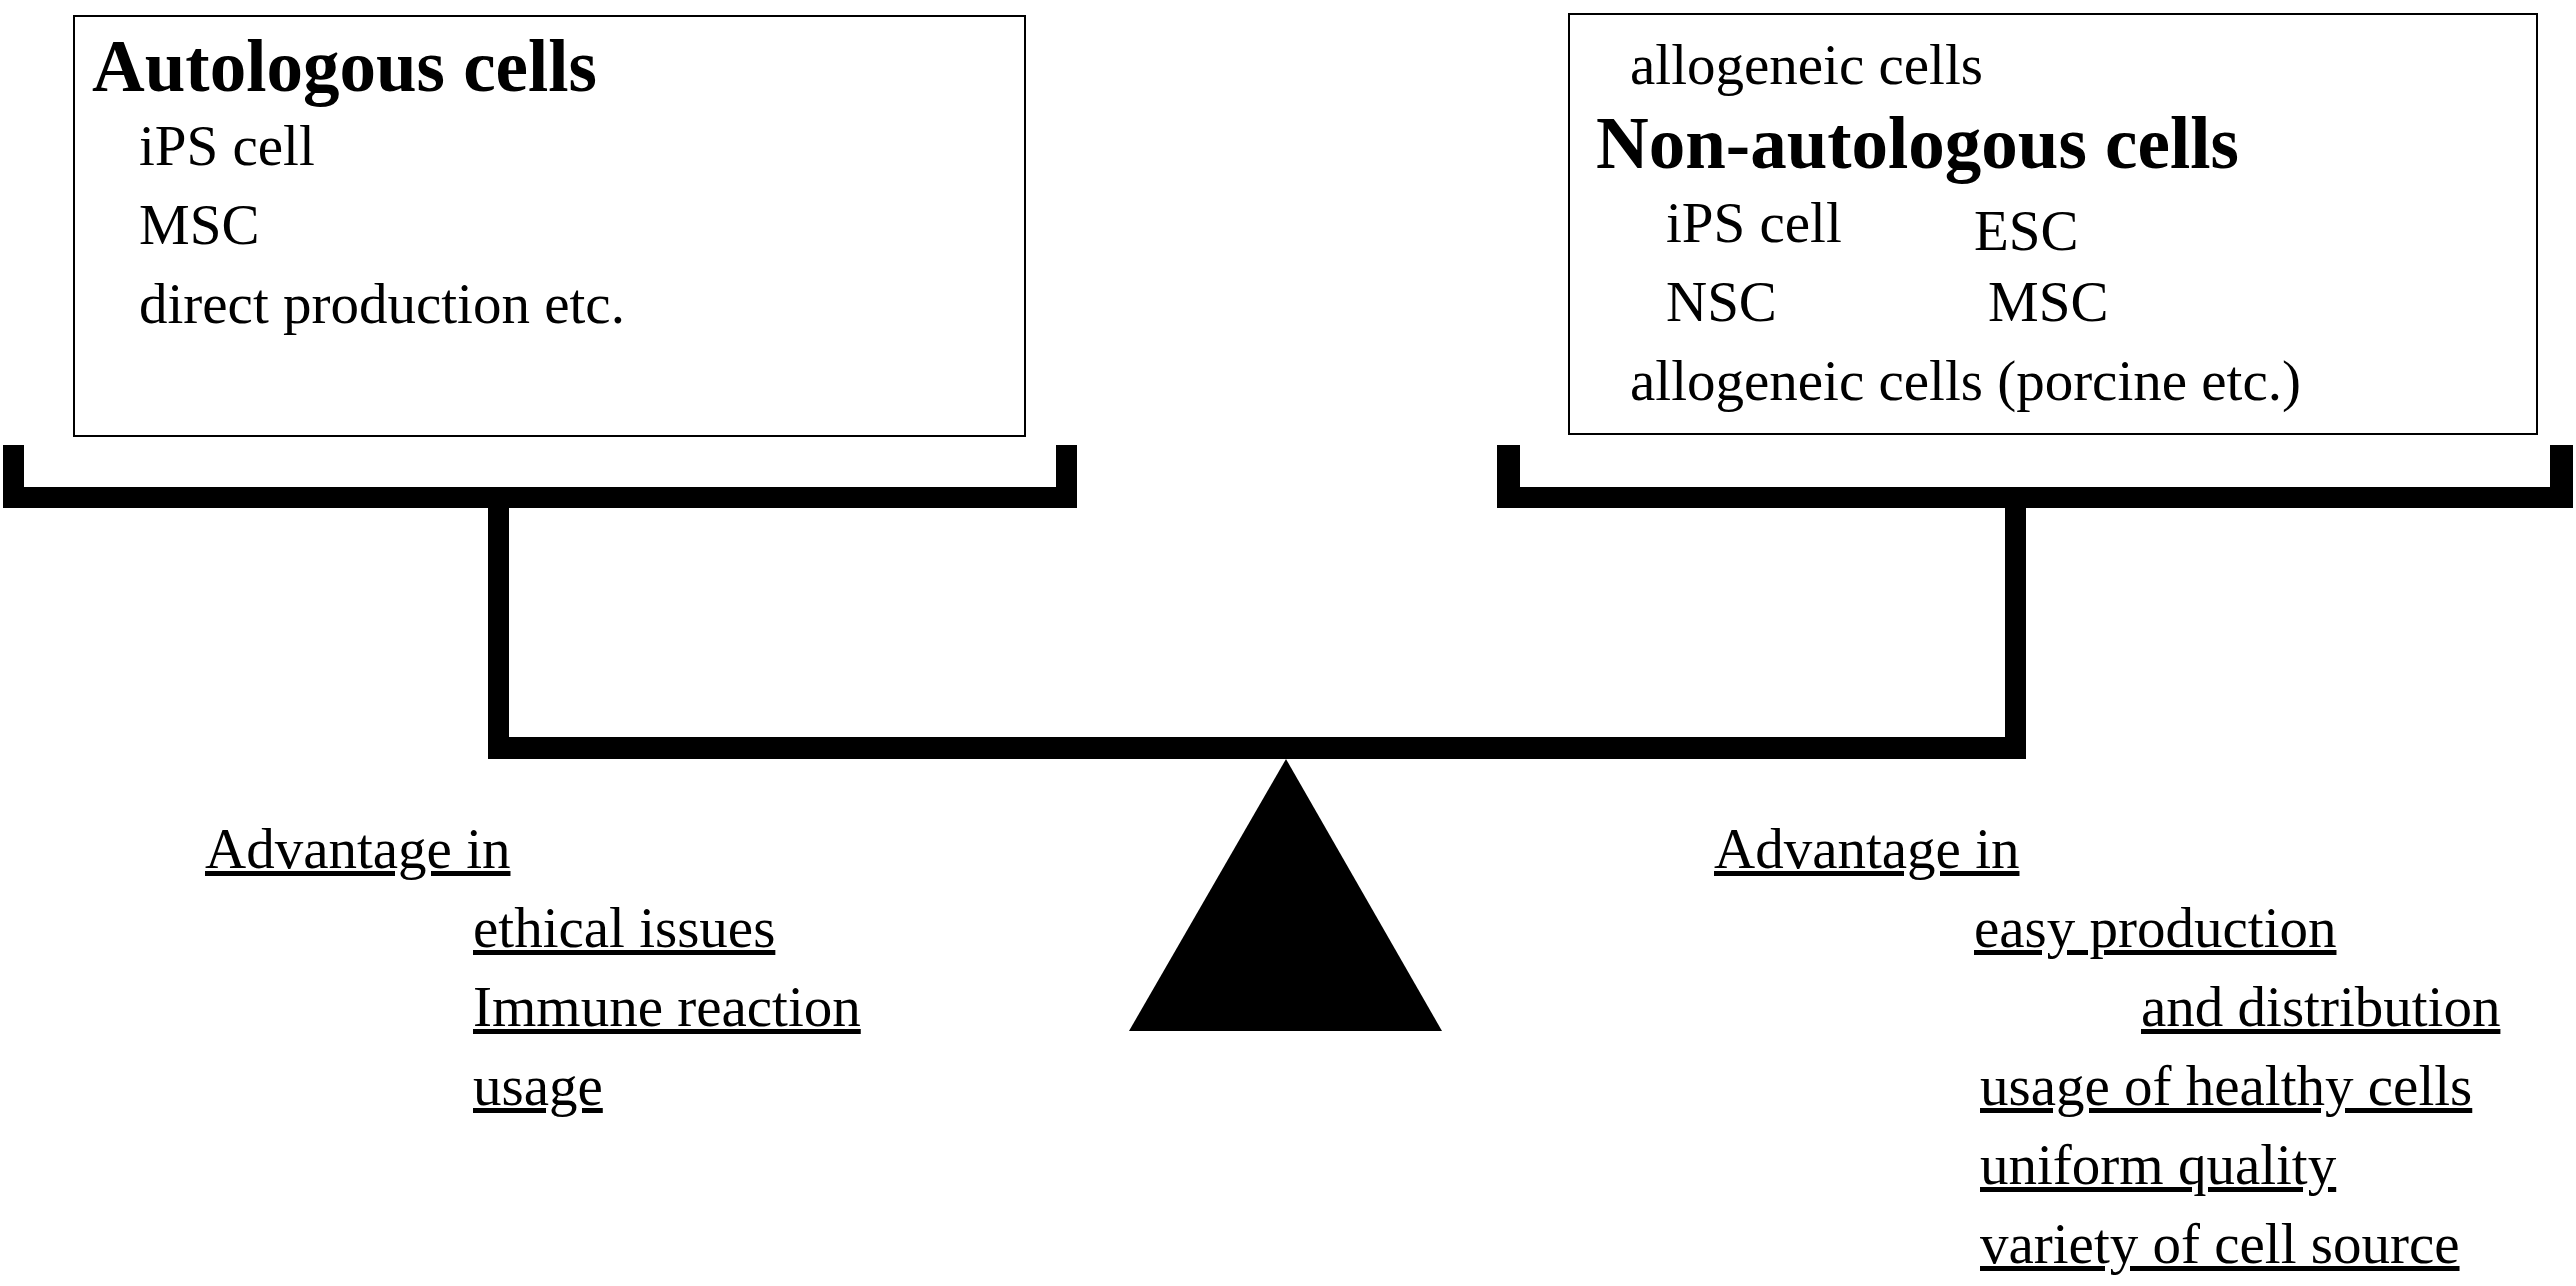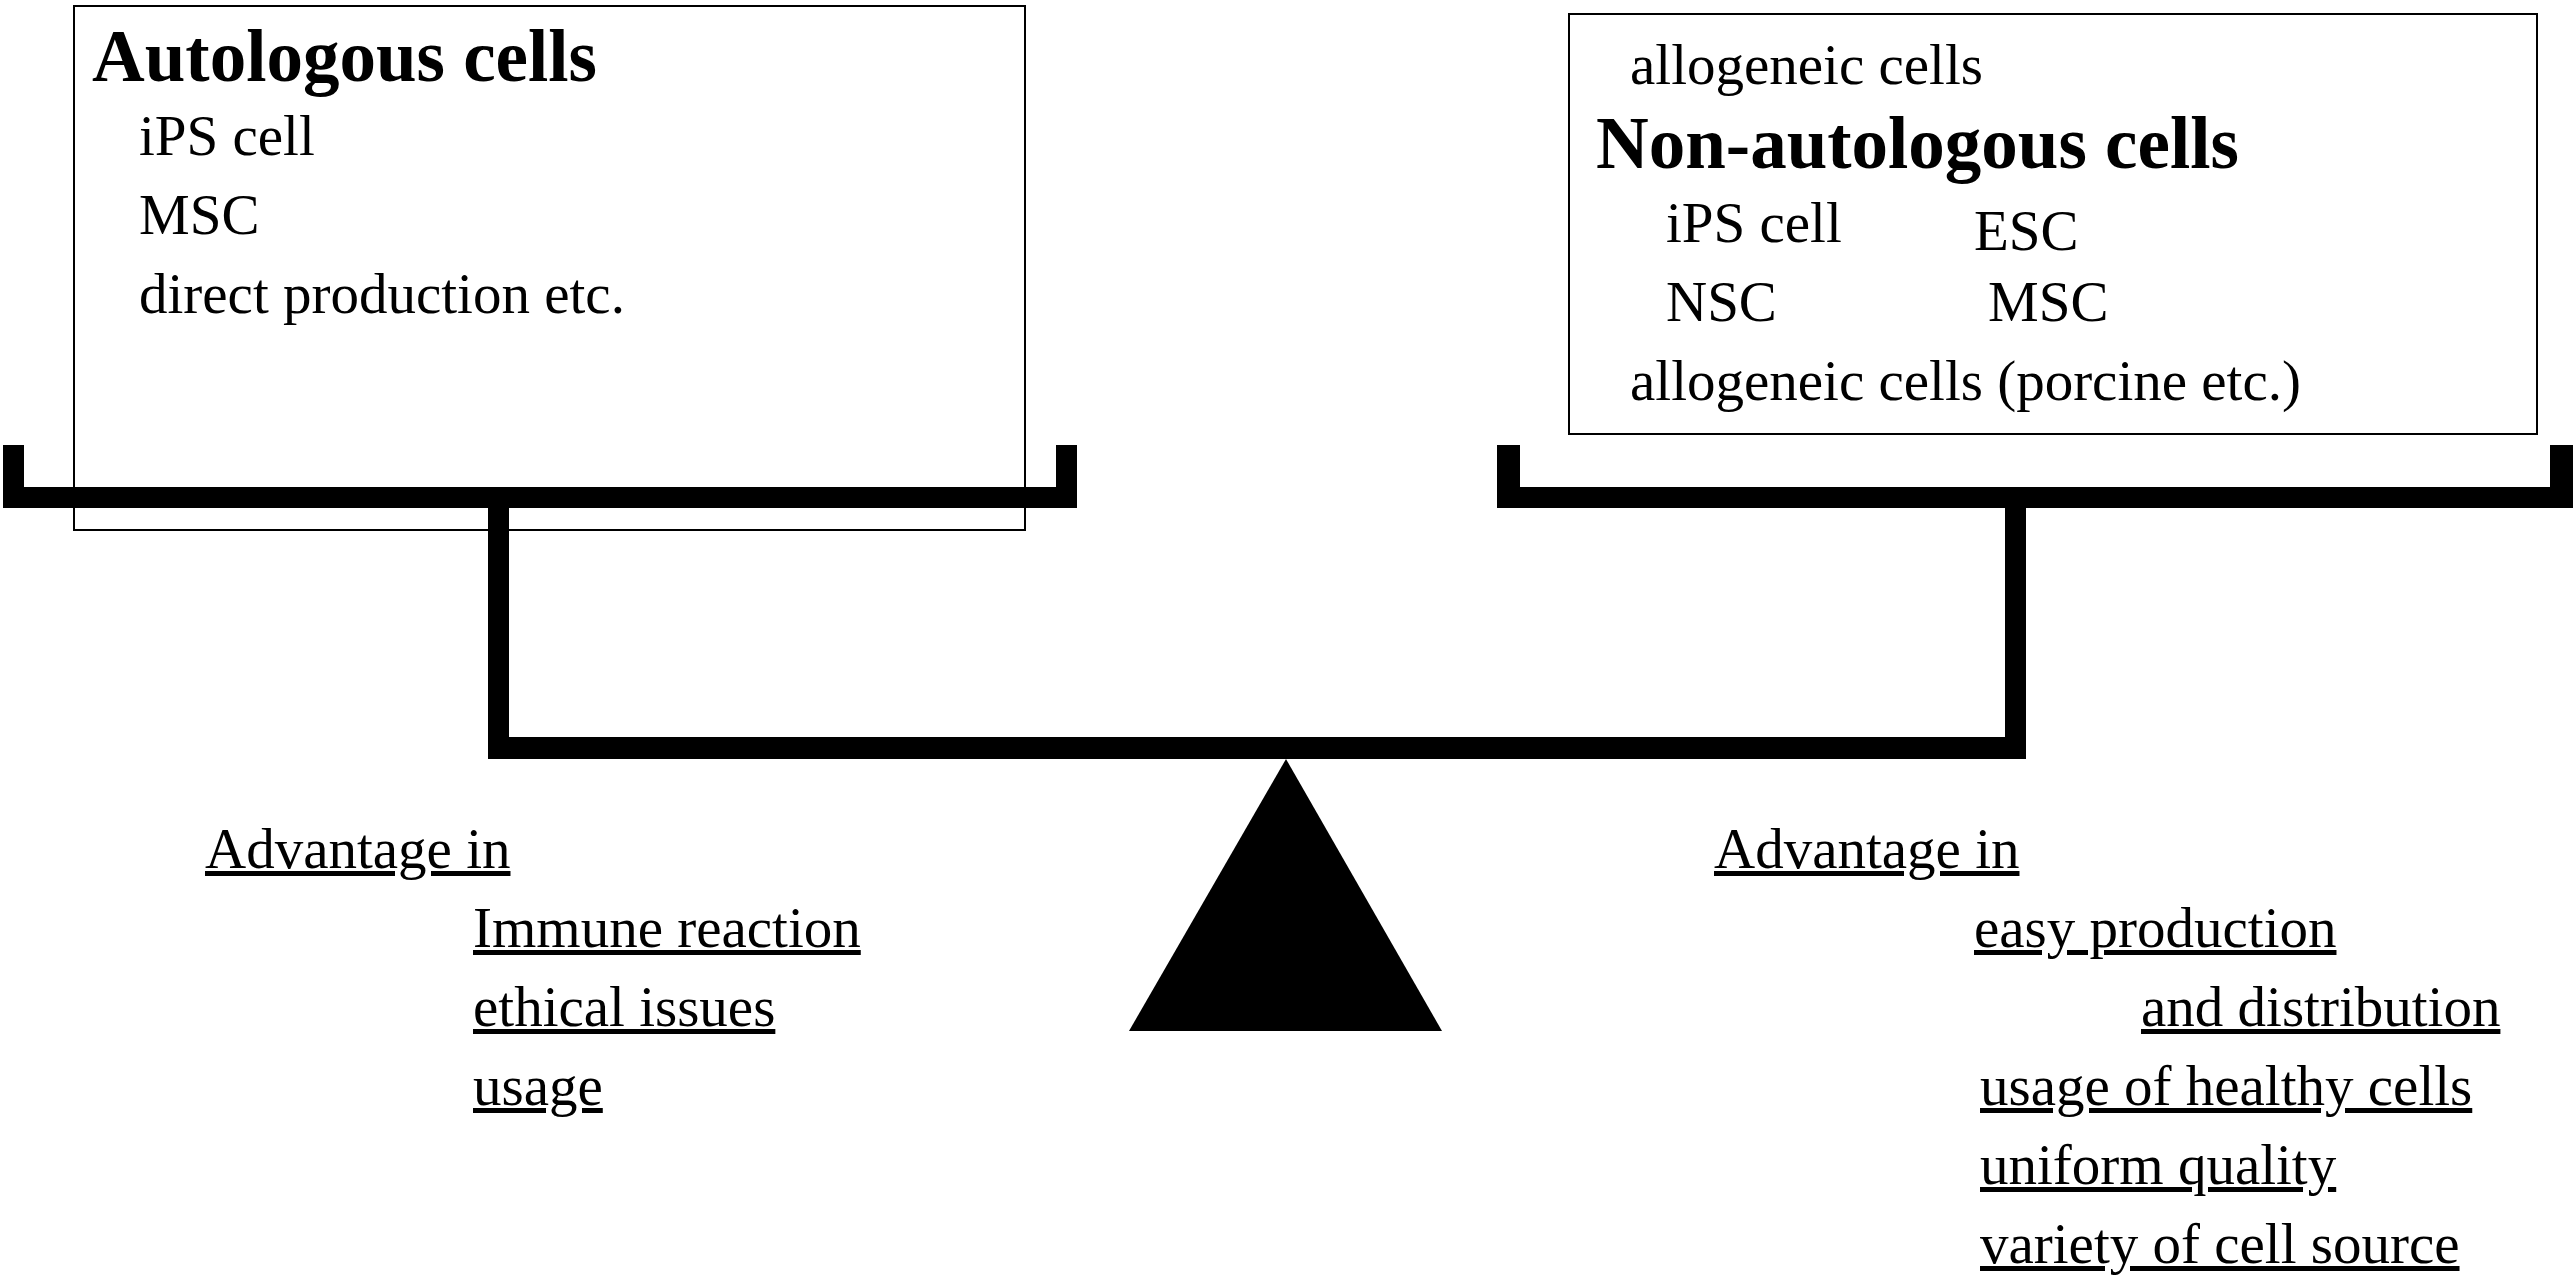--- a/index.html
+++ b/index.html
@@ -18,21 +18,21 @@
     position:absolute;left:0;top:0;
     width:2576px;height:1286px;
   }
   
   .cellbox{
     position:absolute;
     border:2.9px solid var(--ink);
     box-sizing:border-box;
     background:var(--bg);
   }
-  .box-left{left:73px;top:5px;width:953px;height:526px;padding-top:9.5px;}
+  .box-left{left:73px;top:15px;width:953px;height:422px;padding-top:9.5px;}
   .box-right{left:1568px;top:13.4px;width:970px;height:422px;padding-top:9.5px;}
   .line{
     font-size:57px;
     line-height:79px;
     white-space:nowrap;
   }
   .box-title{
     font-weight:bold;
     font-size:73px;
   }
@@ -102,22 +102,22 @@
   <div class="shape pan-bar-right"></div>
   <div class="shape riser-rl"></div>
   <div class="shape riser-rr"></div>
   <div class="shape stem-left"></div>
   <div class="shape stem-right"></div>
   <div class="shape beam"></div>
   <div class="fulcrum"></div>
 
   <div class="adv adv-left">
     <div class="line">Advantage in</div>
+    <div class="line adv-item">ethical issues</div>
     <div class="line adv-item">Immune reaction</div>
-    <div class="line adv-item">ethical issues</div>
     <div class="line adv-item">usage</div>
   </div>
 
   <div class="adv adv-right">
     <div class="line">Advantage in</div>
     <div class="line ind-1">easy production</div>
     <div class="line ind-2">and distribution</div>
     <div class="line ind-3">usage of healthy cells</div>
     <div class="line ind-3">uniform quality</div>
     <div class="line ind-3">variety of cell source</div>

